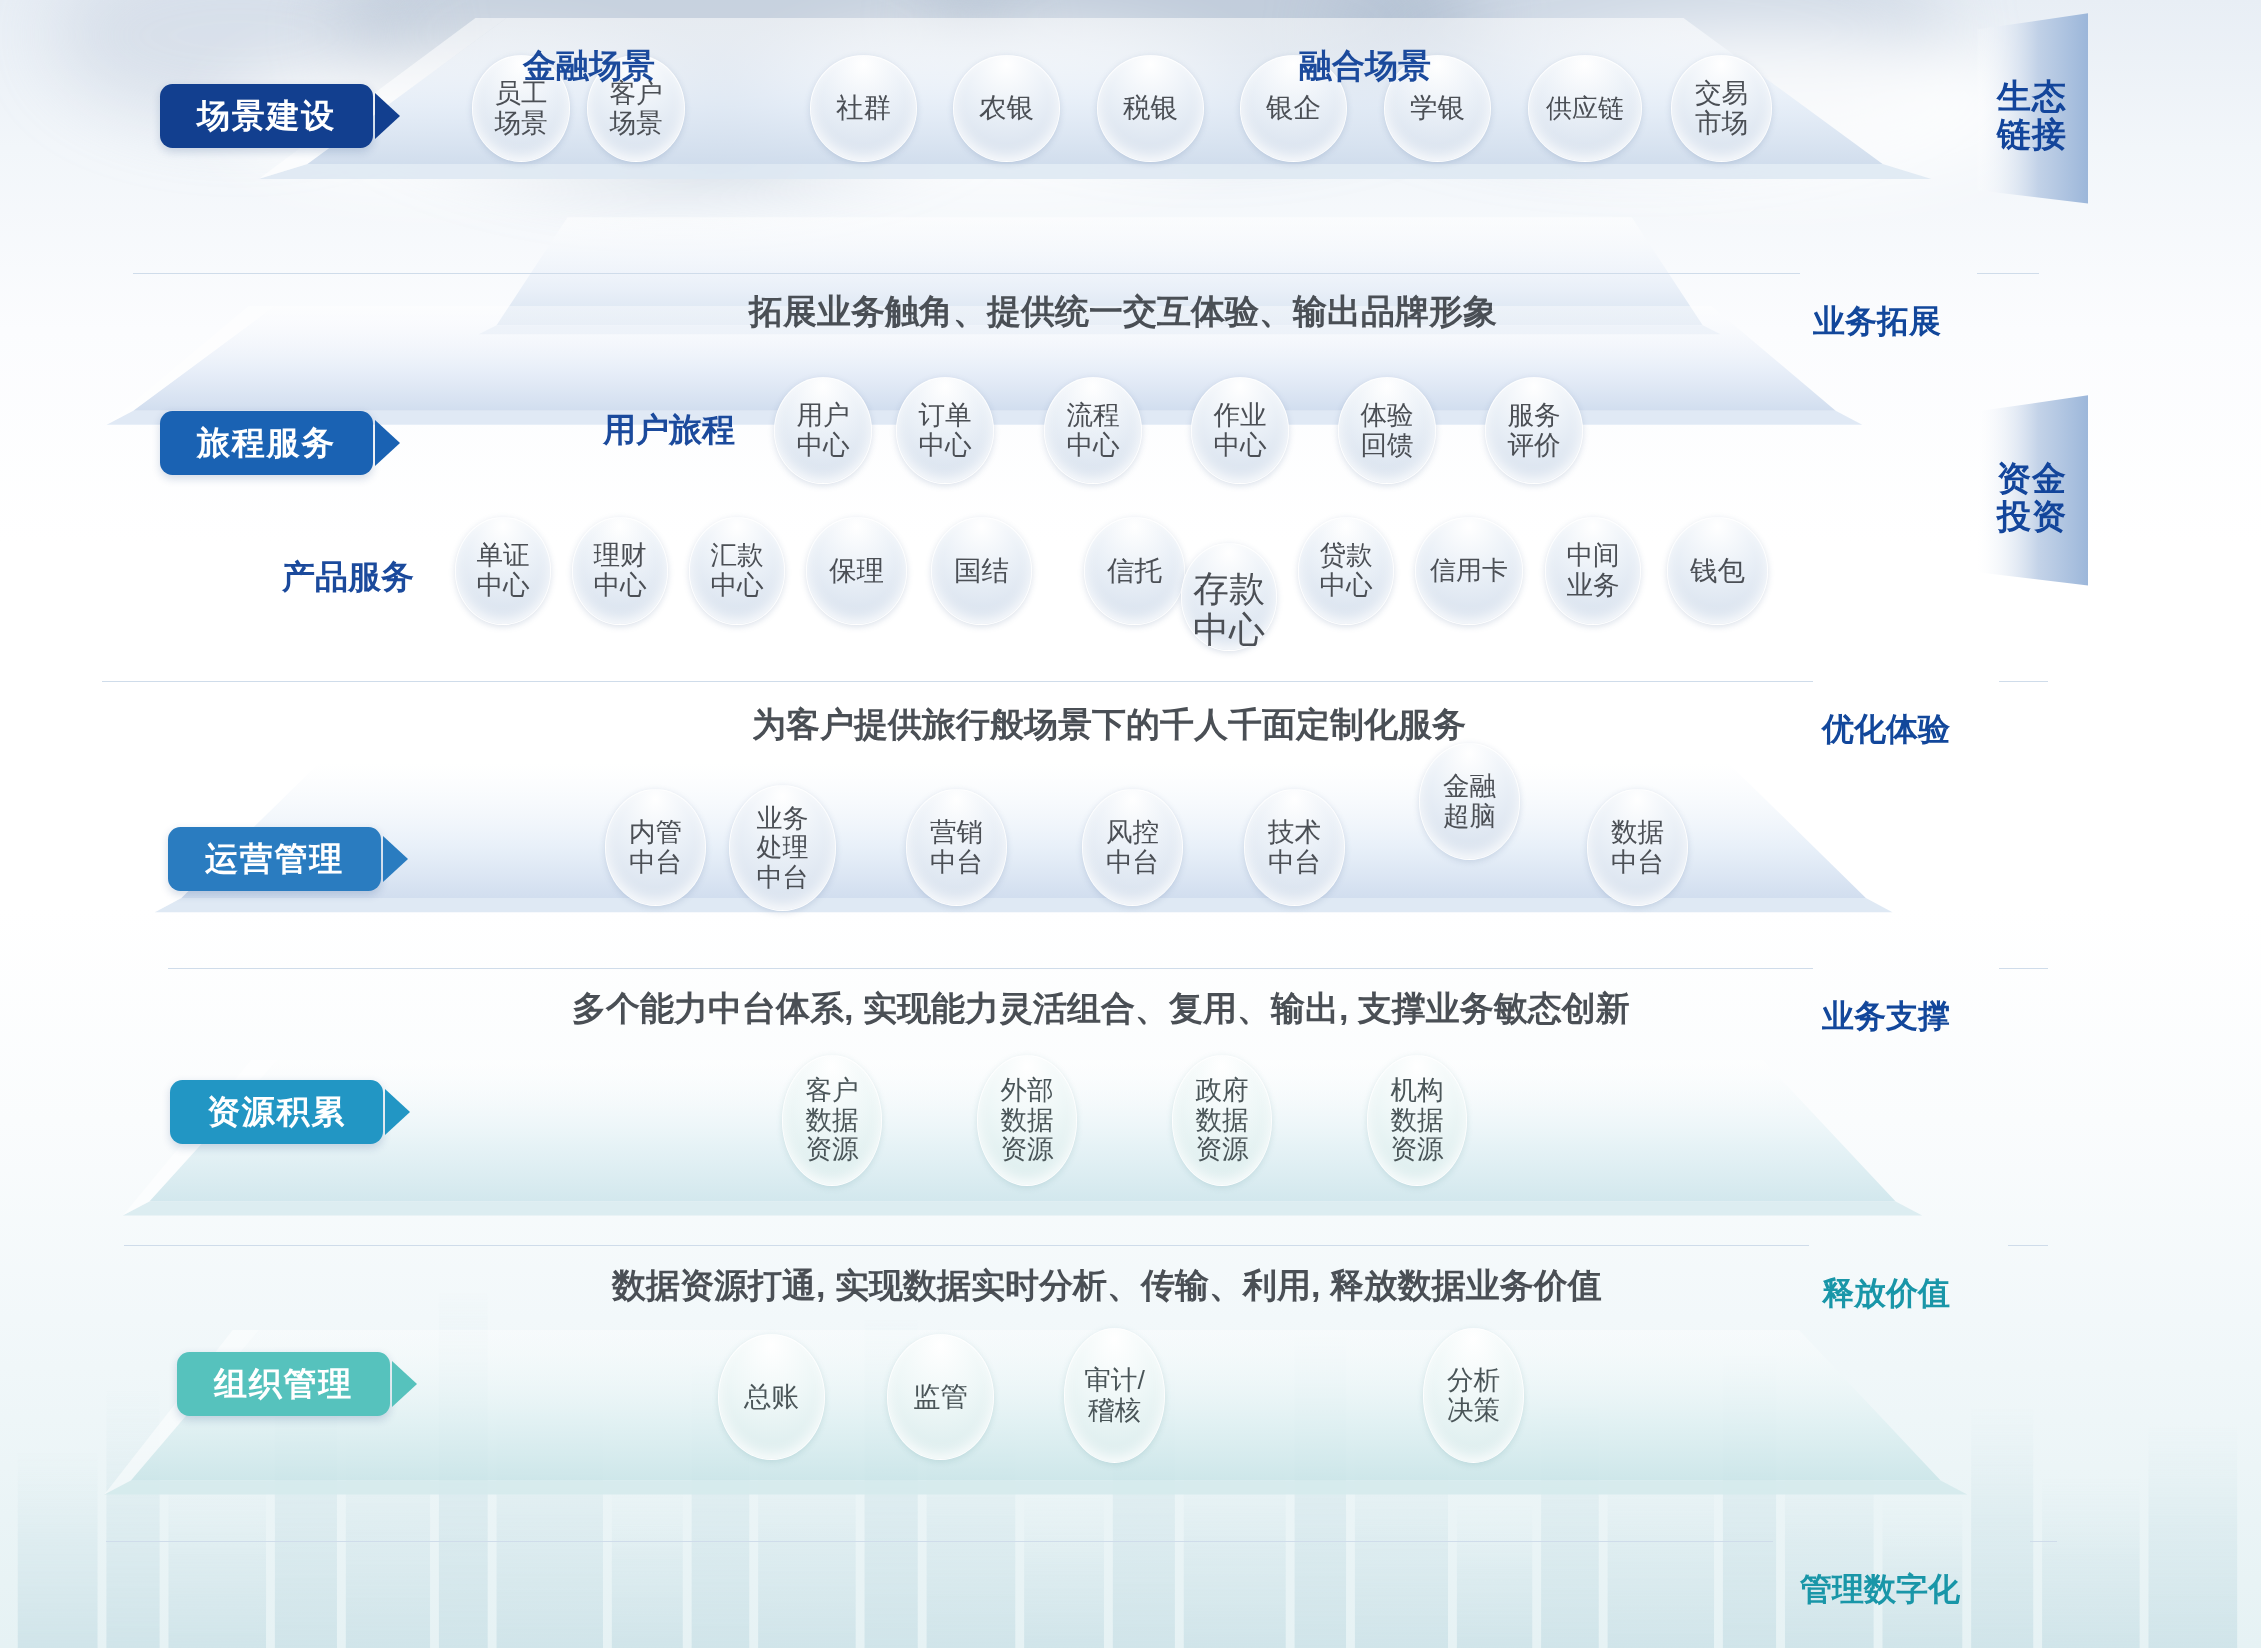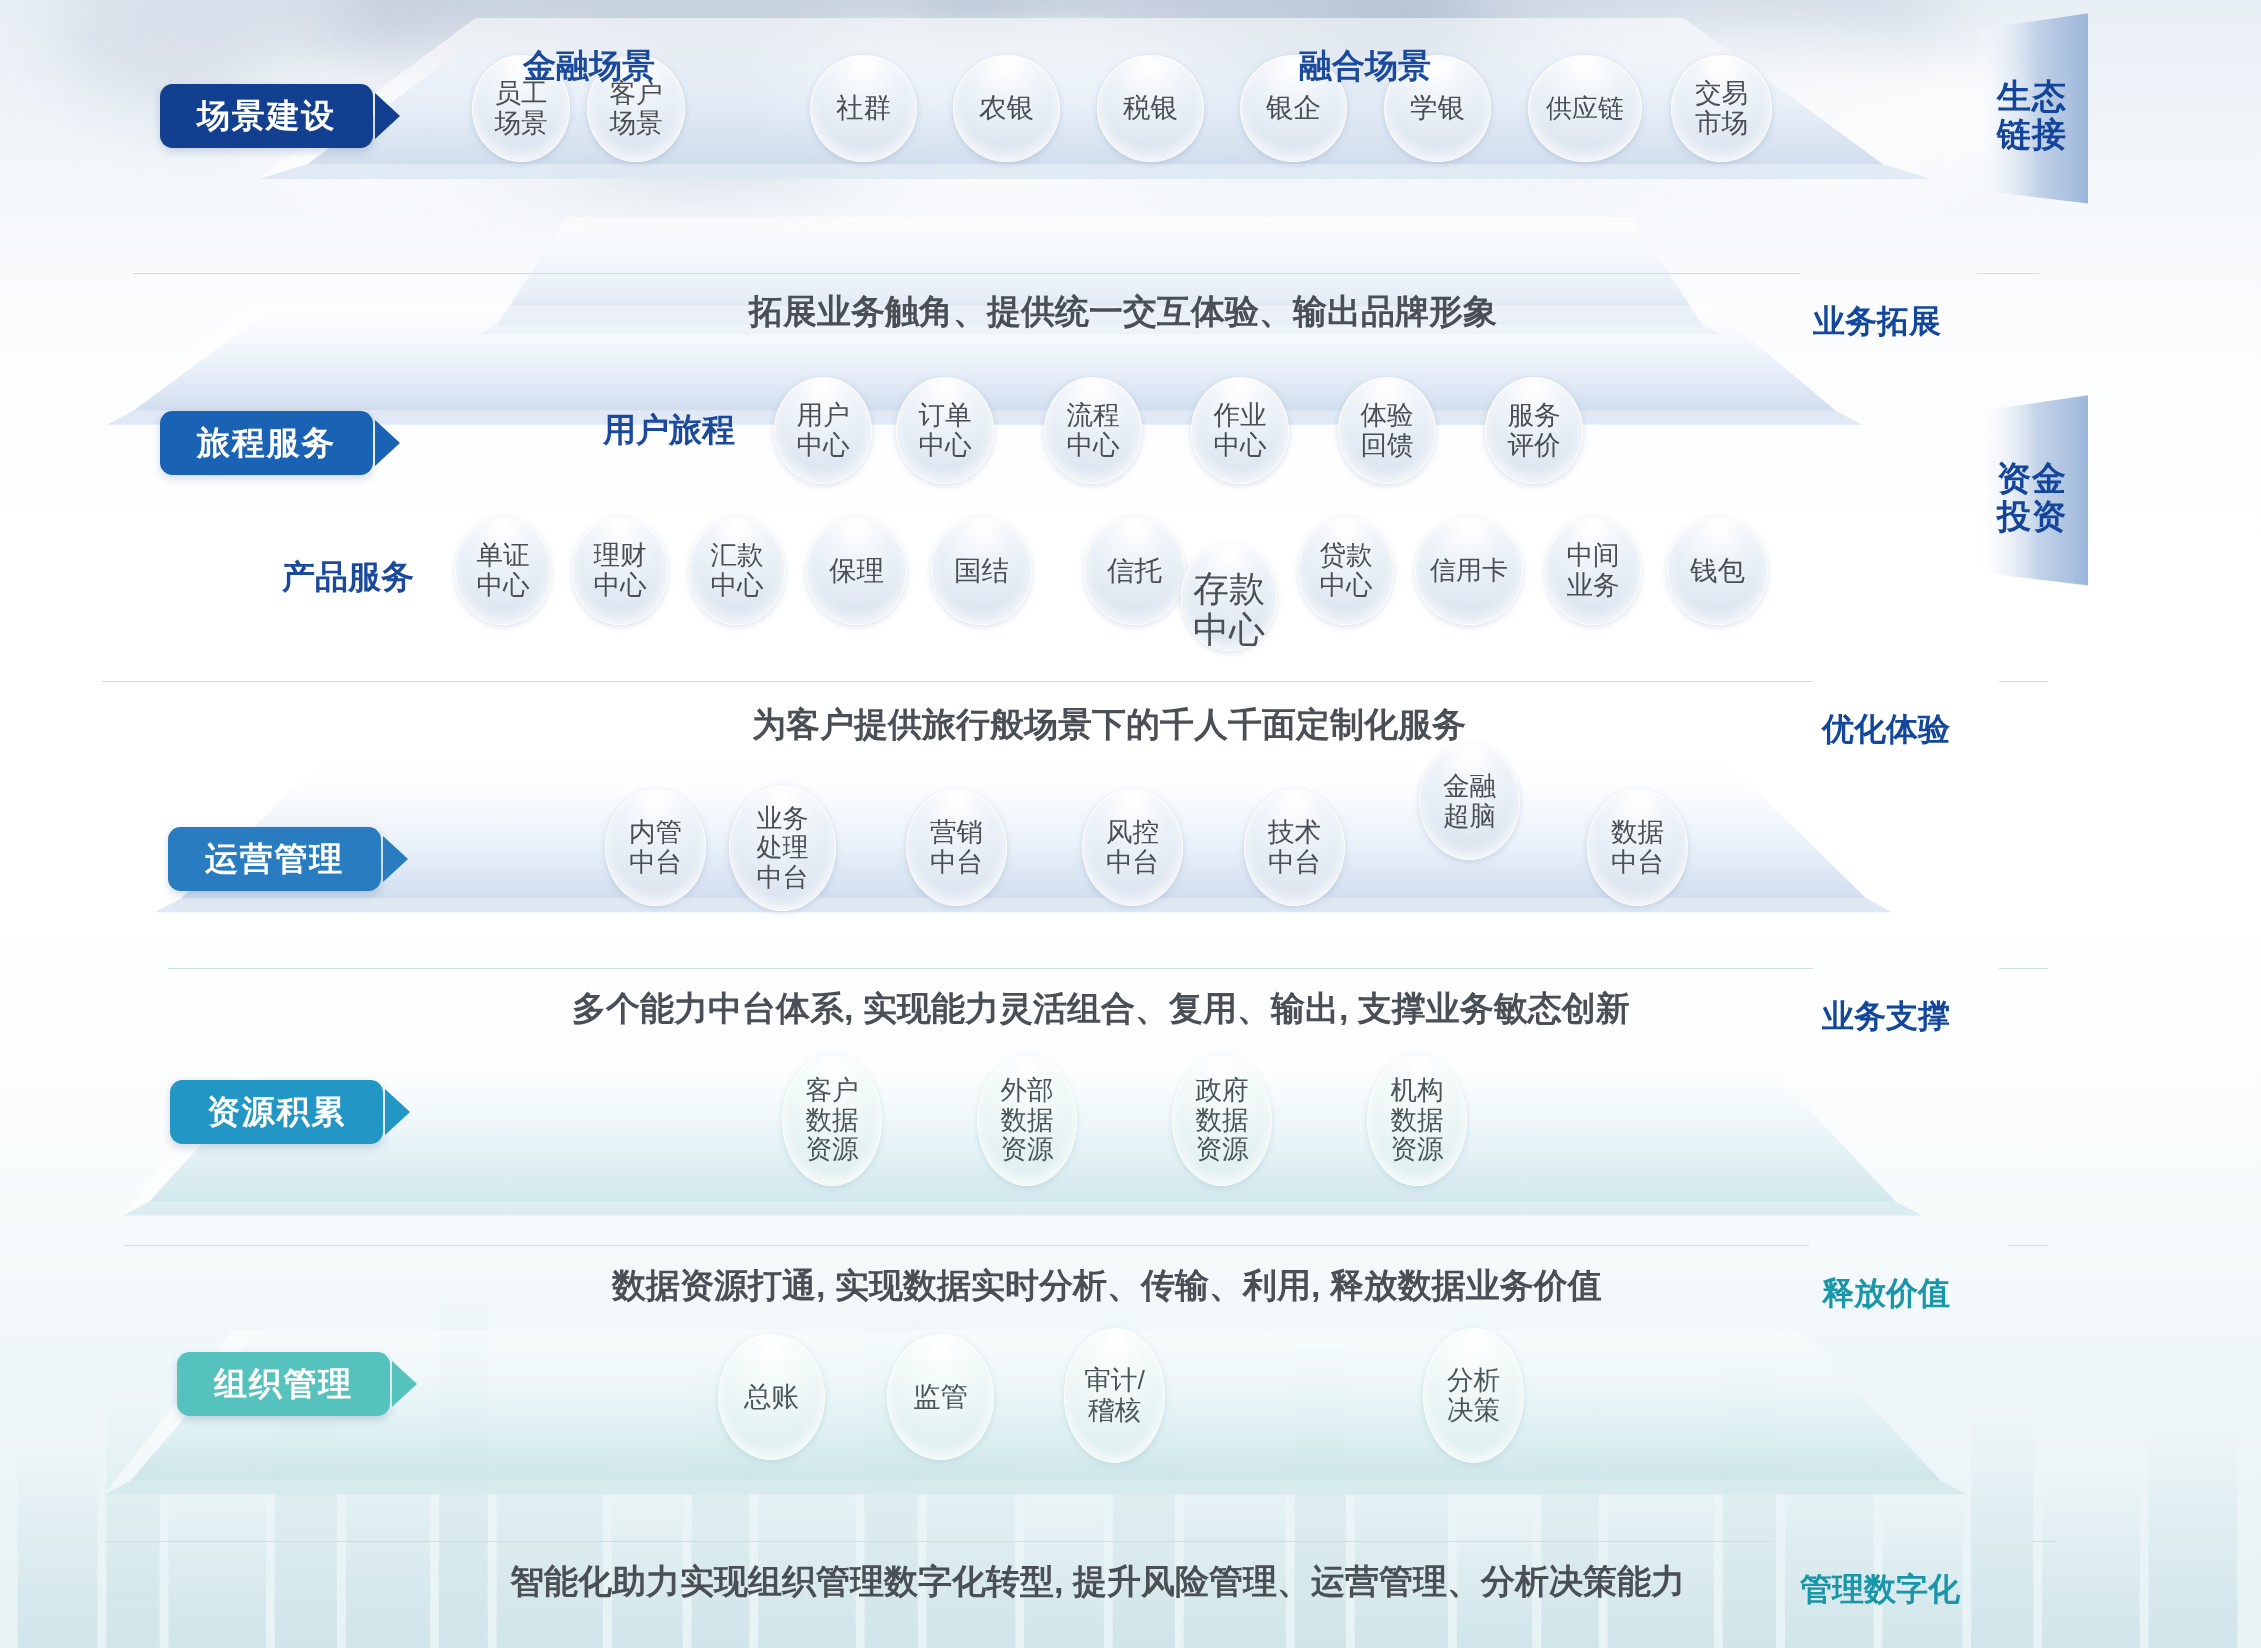--- a/index.html
+++ b/index.html
@@ -557,16 +557,15 @@
   <div class="node teal" style="left:1423px;top:1328px;width:99px;height:133px;font-size:26.6px;">
       <div>
         <span>分析</span>
         <span>决策</span>
       </div>
     </div>
 
   <div class="rule" style="left:106px;top:1541px;width:1667px;"></div>
   <div class="rule" style="left:2030px;top:1541px;width:26.6px;"></div>
   <div class="keyword teal" style="left:1800px;top:1520px;font-size:32px;">管理数字化</div>
-  <div class="tagline" style="left:510px;top:1559px;font-size:34px;">智能化助力实现组织管理数字化转型, 提升风险管理、运营管理、分析决策能力</div>
 
 </div>
 
 
 </body></html>

